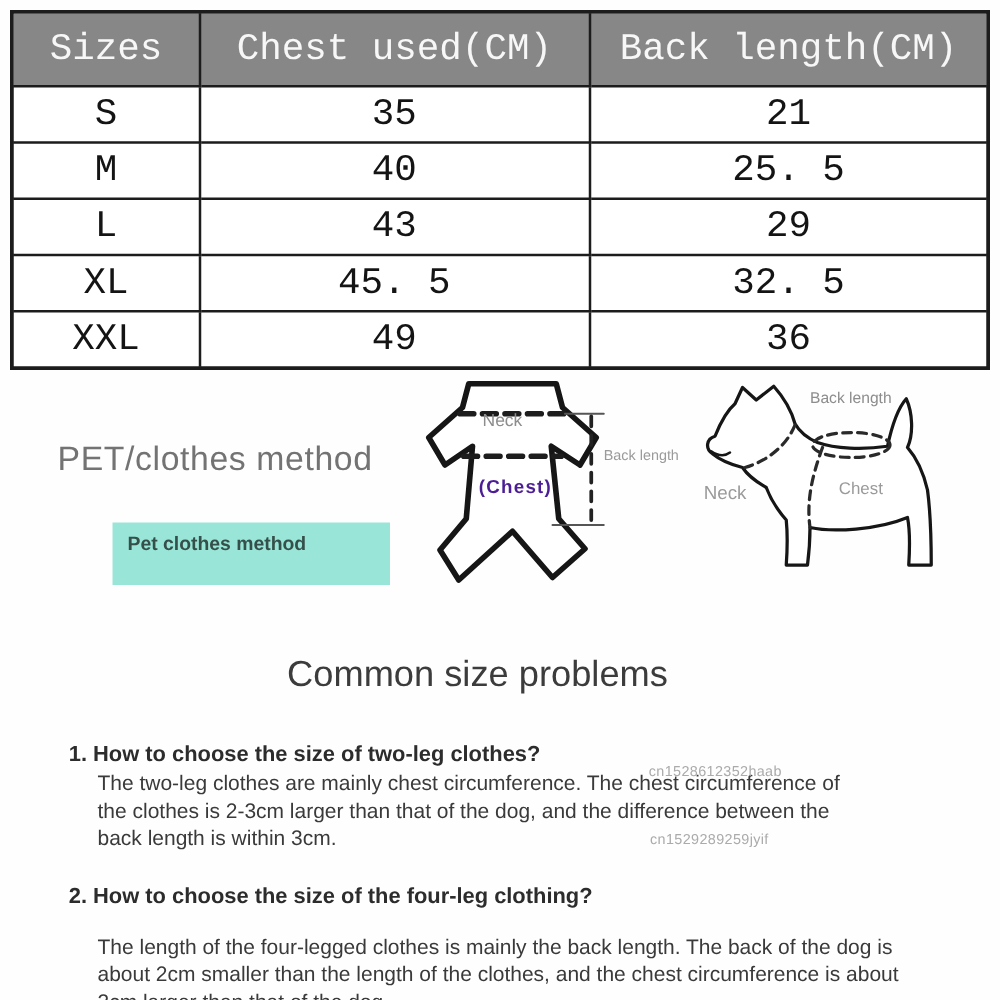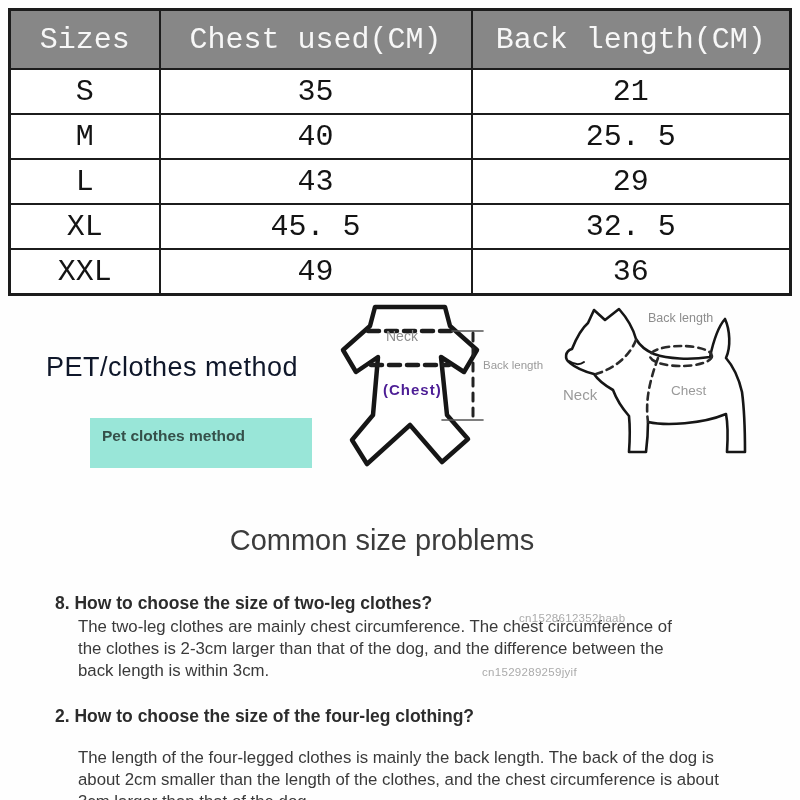--- a/index.html
+++ b/index.html
@@ -27,21 +27,21 @@
   .size-table td{
     background:#ffffff;color:#141414;font-size:30px;height:43px;
   }
   .col-size{width:150px;}
   .col-chest{width:312px;}
   .col-back{width:319px;}
 
   
   .measure-title{
     position:absolute;left:46px;top:352px;
-    font-size:27px;color:#0f172a;letter-spacing:0.5px;
+    font-size:27px;color:#737373;letter-spacing:0.5px;
   }
   .measure-note{
     position:absolute;left:90px;top:418px;width:222px;height:50px;
     background:#99e6d8;
     font-size:15.5px;font-weight:bold;color:#35504a;
     line-height:20px;padding:8px 0 0 12px;box-sizing:border-box;
   }
   .diagram-svg{position:absolute;left:330px;top:293px;width:470px;height:220px;}
   .diag-label{position:absolute;color:#909090;}
   .lbl-garment-neck{left:386px;top:328px;font-size:14px;color:#8d8d8d;}
@@ -63,21 +63,21 @@
   .q2-heading{top:706px;}
   .q-body{
     position:absolute;left:78px;font-size:16.8px;line-height:22px;color:#3a3a3a;
   }
   .q1-body{top:616px;width:618px;}
   .q2-body{top:747px;width:650px;}
   .watermark{
     position:absolute;font-size:11.5px;color:#ababab;letter-spacing:0.3px;
   }
   .wm-1{left:519px;top:612px;}
-  .wm-2{left:482px;top:666px;}
+  .wm-2{left:520px;top:666px;}
 </style>
 </head>
 <body>
 
 <table class="size-table">
   <colgroup>
     <col class="col-size">
       <col class="col-chest">
       <col class="col-back">
   </colgroup>
@@ -145,20 +145,20 @@
 
 <span class="diag-label lbl-garment-neck">Neck</span>
 <span class="diag-label lbl-garment-chest">(Chest)</span>
 <span class="diag-label lbl-garment-back">Back length</span>
 <span class="diag-label lbl-dog-back">Back length</span>
 <span class="diag-label lbl-dog-neck">Neck</span>
 <span class="diag-label lbl-dog-chest">Chest</span>
 
 <div class="problems-title">Common size problems</div>
 
-<div class="q-heading q1-heading">8. How to choose the size of two-leg clothes?</div>
+<div class="q-heading q1-heading">1. How to choose the size of two-leg clothes?</div>
 <div class="q-body q1-body">The two-leg clothes are mainly chest circumference. The chest circumference of the clothes is 2-3cm larger than that of the dog, and the difference between the back length is within 3cm.</div>
 
 <div class="q-heading q2-heading">2. How to choose the size of the four-leg clothing?</div>
 <div class="q-body q2-body">The length of the four-legged clothes is mainly the back length. The back of the dog is about 2cm smaller than the length of the clothes, and the chest circumference is about 3cm larger than that of the dog.</div>
 
 <span class="watermark wm-1">cn1528612352haab</span>
 <span class="watermark wm-2">cn1529289259jyif</span>
 
 </body></html>

